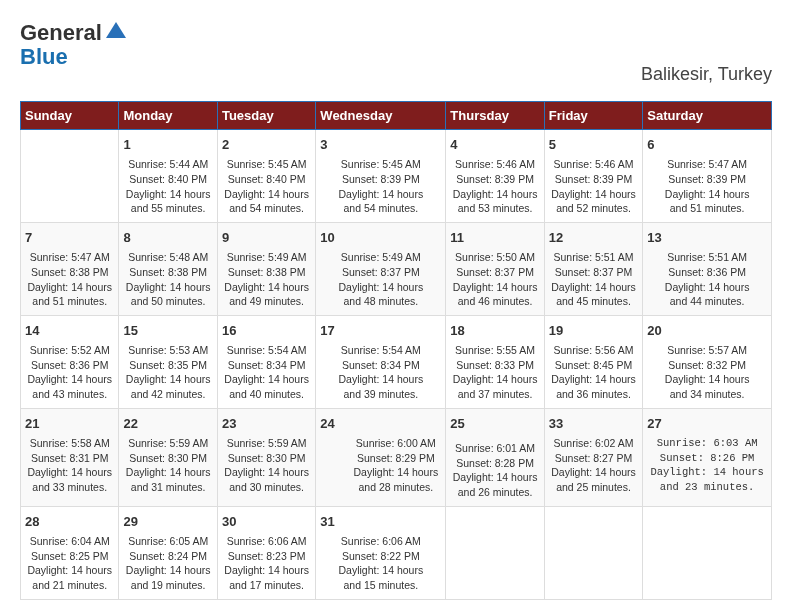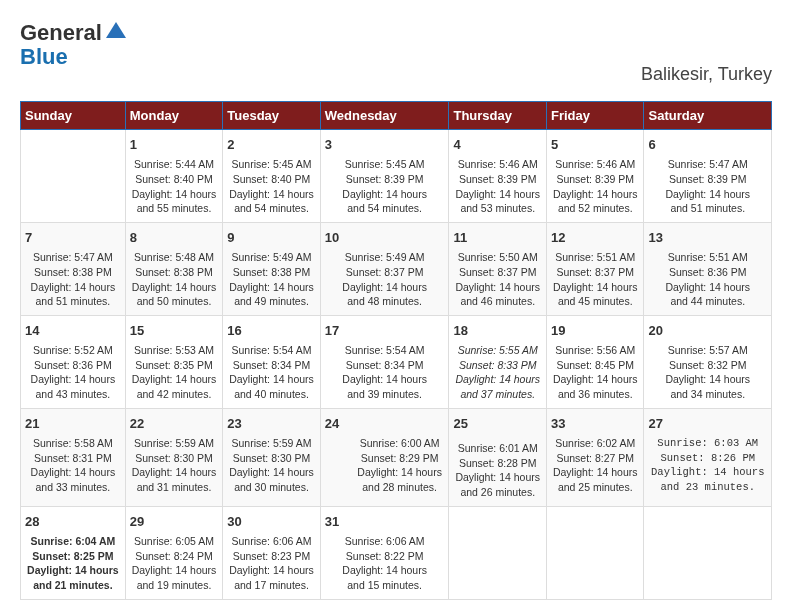--- a/index.html
+++ b/index.html
@@ -244,21 +244,21 @@
         </td>
         <td>
           <span class="day-num">17</span>
           <div class="day-info" style="white-space: pre-line;">Sunrise: 5:54 AM
 Sunset: 8:34 PM
 Daylight: 14 hours
 and 39 minutes.</div>
         </td>
         <td>
           <span class="day-num">18</span>
-          <div class="day-info" style="white-space: pre-line; font-style: italic;">Sunrise: 5:55 AM
+          <div class="day-info" style="white-space: pre-line;">Sunrise: 5:55 AM
 Sunset: 8:33 PM
 Daylight: 14 hours
 and 37 minutes.</div>
         </td>
         <td>
           <span class="day-num">19</span>
           <div class="day-info" style="white-space: pre-line;">Sunrise: 5:56 AM
 Sunset: 8:45 PM
 Daylight: 14 hours
 and 36 minutes.</div>
@@ -318,21 +318,21 @@
           <span class="day-num">27</span>
           <div class="day-info" style="white-space: pre-line; font-family: Liberation Mono, monospace;">Sunrise: 6:03 AM
 Sunset: 8:26 PM
 Daylight: 14 hours
 and 23 minutes.</div>
         </td>
       </tr>
       <tr>
         <td>
           <span class="day-num">28</span>
-          <div class="day-info" style="white-space: pre-line; font-weight: bold;">Sunrise: 6:04 AM
+          <div class="day-info" style="white-space: pre-line;">Sunrise: 6:04 AM
 Sunset: 8:25 PM
 Daylight: 14 hours
 and 21 minutes.</div>
         </td>
         <td>
           <span class="day-num">29</span>
           <div class="day-info" style="white-space: pre-line;">Sunrise: 6:05 AM
 Sunset: 8:24 PM
 Daylight: 14 hours
 and 19 minutes.</div>

